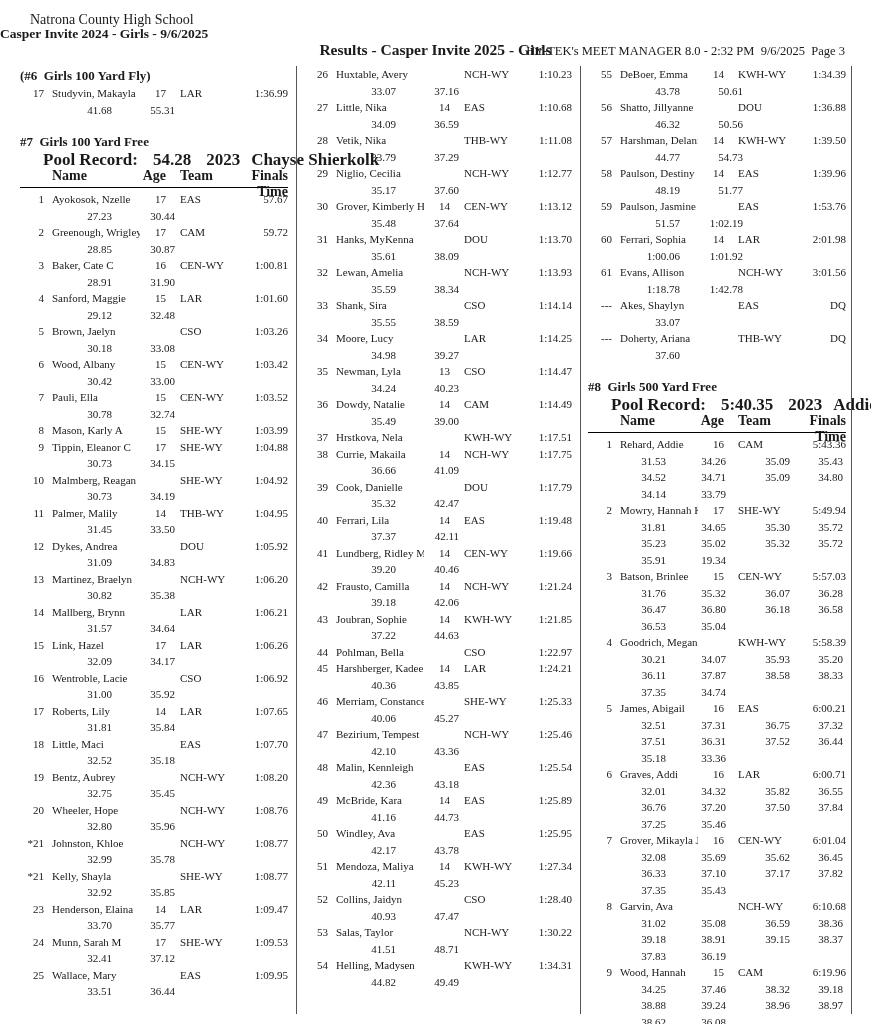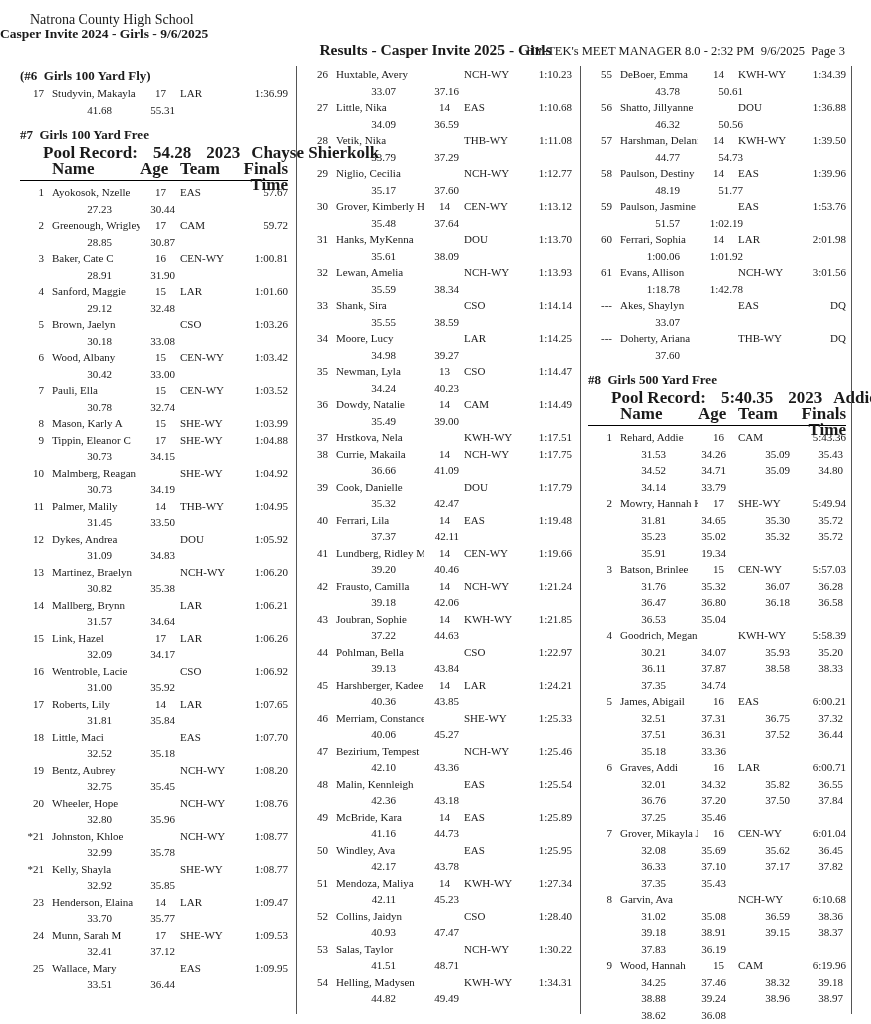--- a/index.html
+++ b/index.html
@@ -14,26 +14,26 @@
   #col2{left:304px;width:268px;}
   #col3{left:588px;width:258px;}
   .vline{position:absolute;top:66px;width:1px;height:948px;background:#555;}
   #vl1{left:296px;} #vl2{left:580px;} #vl3{left:851px;}
   .row{display:flex;height:16.5px;line-height:16.5px;font-size:11px;}
   .c-place{flex:none;width:24px;text-align:right;white-space:pre;}
   .c-name{flex:1;padding-left:8px;white-space:nowrap;overflow:hidden;}
   .c-age{flex:none;width:26px;text-align:right;}
   .c-team{flex:none;width:66px;padding-left:14px;box-sizing:border-box;}
   .c-time{flex:none;width:56px;text-align:right;}
-  .head{font-weight:700;height:19px;line-height:16px;border-bottom:1.7px solid #000;margin-bottom:3px;font-size:17px;}
+  .head{font-weight:700;height:19px;line-height:16px;border-bottom:1.7px solid #000;margin-bottom:3px;font-size:14px;}
   .splits{justify-content:flex-start;}
   .sp{flex:none;text-align:right;}
   .g2-1{width:92px}.g2-2{width:63px}
   .g4-1{width:78px}.g4-2{width:60px}.g4-3{width:64px}.g4-4{width:53px}
-  .event-title{font-weight:700;font-size:13px;height:19px;line-height:19px;margin-top:7px;white-space:pre;}
+  .event-title{font-weight:700;font-size:13px;height:19px;line-height:19px;margin-top:14px;white-space:pre;}
   .col > .event-title:first-child{margin-top:0;}
   .record-row{display:flex;font-weight:700;font-size:17px;height:17px;line-height:17px;white-space:pre;}
   .rec-label{margin-left:23px;}
   .rec-time{margin-left:15px;}
   .rec-year{margin-left:15px;}
   .rec-holder{margin-left:11px;}
 </style>
 </head>
 <body>
 
@@ -532,24 +532,20 @@
         <div class="sp g2-1">37.22</div>
         <div class="sp g2-2">44.63</div>
       </div>
       <div class="row">
         <div class="c-place">44</div>
         <div class="c-name">Pohlman, Bella</div>
         <div class="c-age"></div>
         <div class="c-team">CSO</div>
         <div class="c-time">1:22.97</div>
       </div>
-      <div class="row splits">
-        <div class="sp g2-1">39.13</div>
-        <div class="sp g2-2">43.84</div>
-      </div>
       <div class="row">
         <div class="c-place">45</div>
         <div class="c-name">Harshberger, Kadee</div>
         <div class="c-age">14</div>
         <div class="c-team">LAR</div>
         <div class="c-time">1:24.21</div>
       </div>
       <div class="row splits">
         <div class="sp g2-1">40.36</div>
         <div class="sp g2-2">43.85</div>

